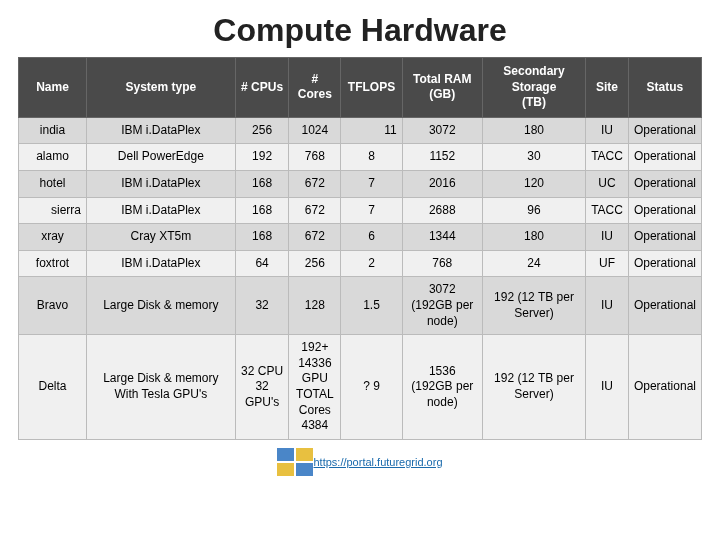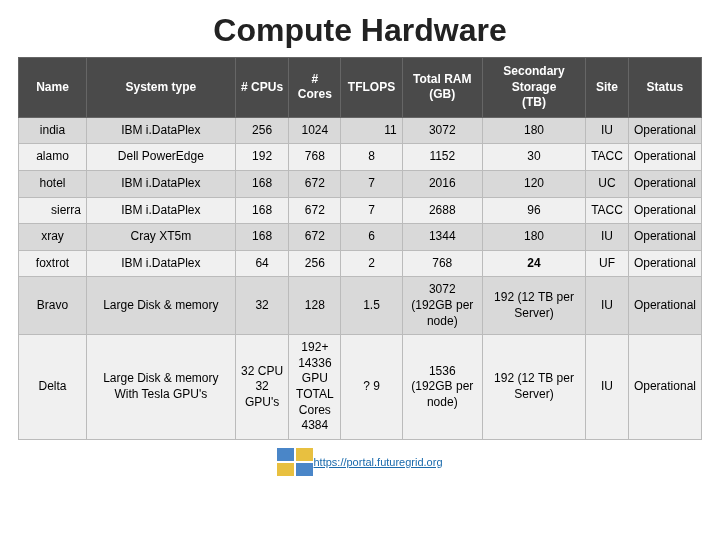--- a/index.html
+++ b/index.html
@@ -150,21 +150,21 @@
           <td style="white-space: pre-line;">IU</td>
           <td style="white-space: pre-line;">Operational</td>
         </tr>
         <tr>
           <td style="white-space: pre-line;">foxtrot</td>
           <td style="white-space: pre-line;">IBM i.DataPlex</td>
           <td style="white-space: pre-line;">64</td>
           <td style="white-space: pre-line;">256</td>
           <td style="white-space: pre-line;">2</td>
           <td style="white-space: pre-line;">768</td>
-          <td style="white-space: pre-line; font-weight: bold;">24</td>
+          <td style="white-space: pre-line;">24</td>
           <td style="white-space: pre-line; margin-top: 44px;">UF</td>
           <td style="white-space: pre-line;">Operational</td>
         </tr>
         <tr>
           <td style="white-space: pre-line;">Bravo</td>
           <td style="white-space: pre-line;">Large Disk &amp; memory</td>
           <td style="white-space: pre-line;">32</td>
           <td style="white-space: pre-line;">128</td>
           <td style="white-space: pre-line;">1.5</td>
           <td style="white-space: pre-line;">3072

